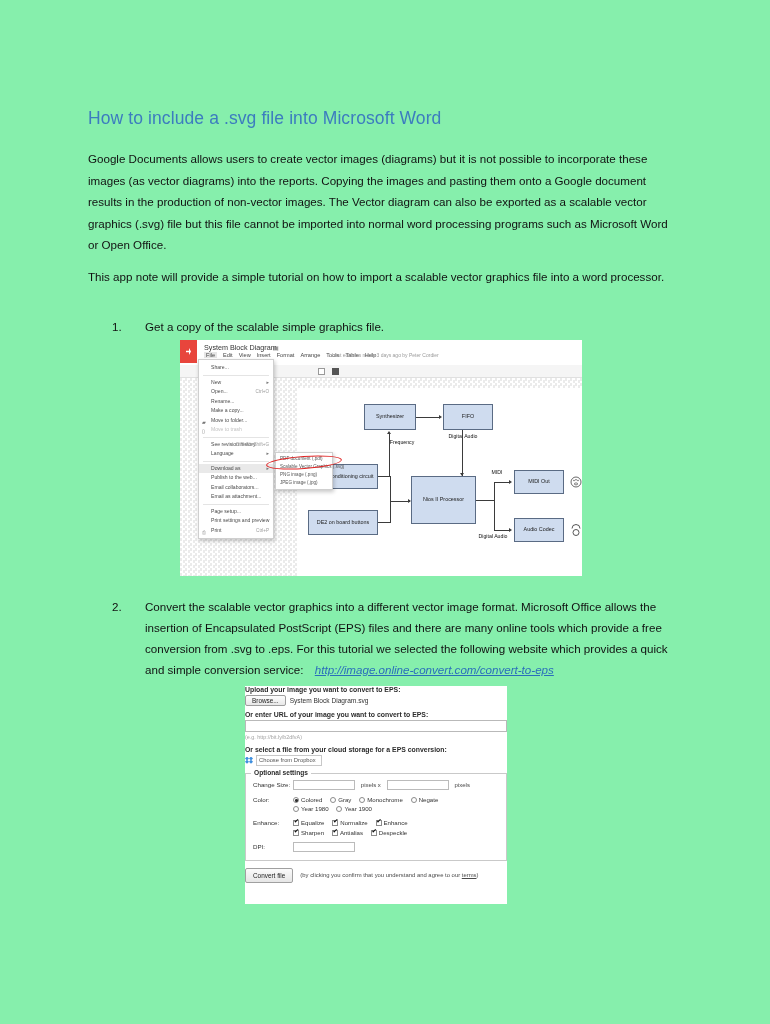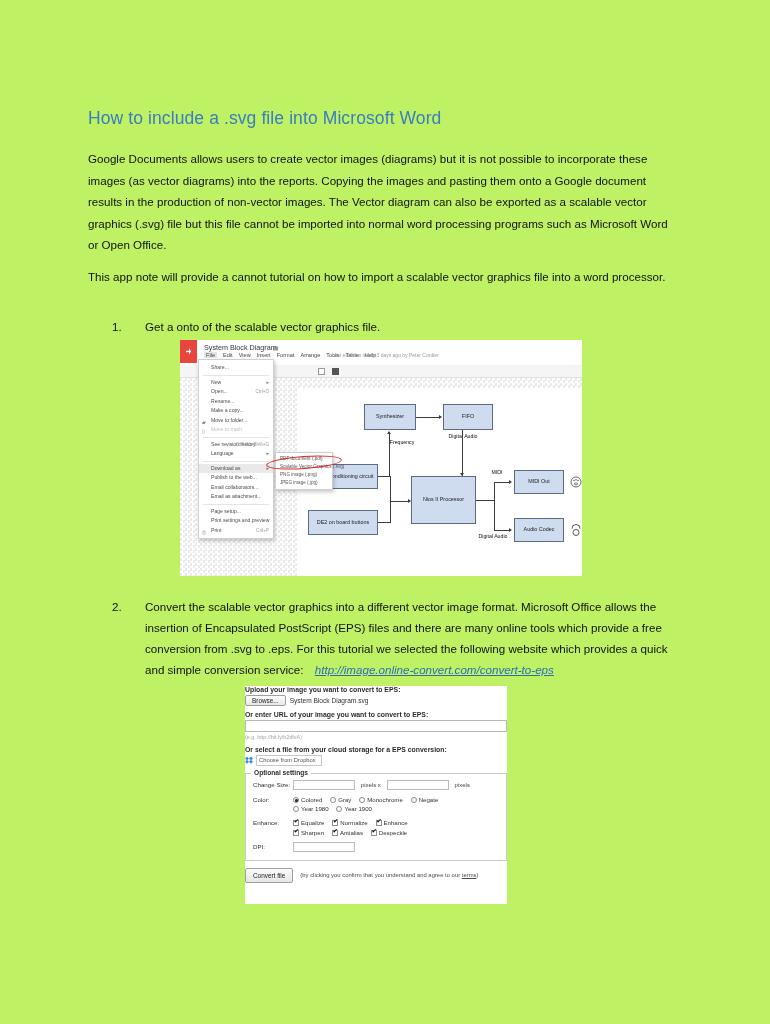--- a/index.html
+++ b/index.html
@@ -6,21 +6,21 @@
   html, body { margin: 0; padding: 0; }
   body {
     width: 770px; height: 1024px;
     background: #ffffff;
     font-family: "Liberation Sans", sans-serif;
     color: #000;
     overflow: hidden;
     position: relative;
   }
 
-  .page { position: relative; width: 770px; height: 1024px; background: #bef264; }
+  .page { position: relative; width: 770px; height: 1024px; background: #86efac; }
 
   
   .doc-title {
     position: absolute; left: 88px; top: 108px;
     font-size: 17.5px; color: #3c7cbf;
     font-weight: 400; letter-spacing: .1px;
     white-space: nowrap;
   }
   .para {
     position: absolute; left: 88px; width: 592px;
@@ -222,25 +222,25 @@
   .terms-txt a { color: #4a4a4a; }
 </style>
 </head>
 <body>
 
 <div class="page">
 
   <div class="doc-title">How to include a .svg file into Microsoft Word</div>
 
   <div class="para" id="para1">Google Documents allows users to create vector images (diagrams) but it is not possible to incorporate these images (as vector diagrams) into the reports. Copying the images and pasting them onto a Google document results in the production of non-vector images. The Vector diagram can also be exported as a scalable vector graphics (.svg) file but this file cannot be imported into normal word processing programs such as Microsoft Word or Open Office.</div>
-  <div class="para" id="para2">This app note will provide a cannot tutorial on how to import a scalable vector graphics file into a word processor.</div>
+  <div class="para" id="para2">This app note will provide a simple tutorial on how to import a scalable vector graphics file into a word processor.</div>
 
   <div class="list-item" id="li1">
     <span class="num">1.</span>
-    <span class="txt">Get a onto of the scalable vector graphics file.</span>
+    <span class="txt">Get a copy of the scalable simple graphics file.</span>
   </div>
 
   <div class="list-item" id="li2">
     <span class="num">2.</span>
     <span class="txt"><span>Convert the scalable vector graphics into a different vector image format. Microsoft Office allows the insertion of Encapsulated PostScript (EPS) files and there are many online tools which provide a free conversion from .svg to .eps. For this tutorial we selected the following website which provides a quick and simple conversion service:  </span><a class="doclink" href="#">http://image.online-convert.com/convert-to-eps</a></span>
   </div>
 
   <div class="shot1">
 
     <div class="gd-canvaswrap">

